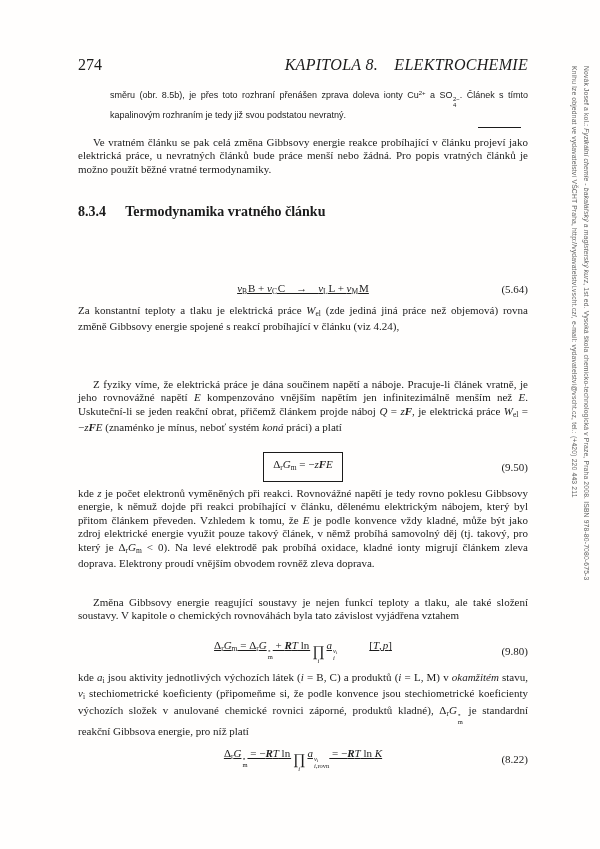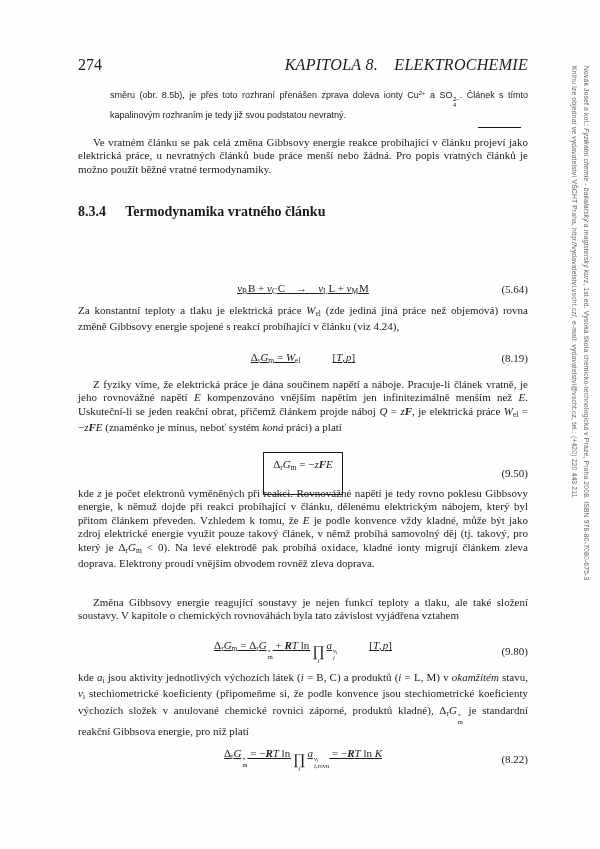--- a/index.html
+++ b/index.html
@@ -22,21 +22,21 @@
   .para.indent{text-indent:15px;}
   .para sub{font-size:7.5px;vertical-align:-2px;}
 
   .heading{position:absolute;top:204px;left:78px;margin:0;font-size:14px;font-weight:bold;}
   .heading .sec-num{margin-right:16px;}
 
   .eq{position:absolute;left:78px;width:450px;text-align:center;font-size:11px;line-height:1.3;text-decoration:underline;}
   .eq sub{font-size:7.5px;vertical-align:-2px;}
   .eq-num{position:absolute;right:0;top:50%;transform:translateY(-50%);}
   .eq-cond{margin-left:32px;}
-  .boxed{display:inline-block;border:1px solid #1b1b1b;padding:4px 9px 21px;}
+  .boxed{display:inline-block;border:1px solid #1b1b1b;padding:4px 9px 8px;}
 
   .bv{font-weight:bold;font-style:italic;}
 
   .ss{display:inline-flex;flex-direction:column;align-items:flex-start;
       font-size:6.5px;line-height:1.0;vertical-align:-3.5px;margin-left:1px;}
   .ss sub{font-size:5px;vertical-align:-1px;}
   .ss2{display:inline-flex;flex-direction:column;align-items:flex-start;
        font-size:6px;line-height:1.05;vertical-align:-3px;margin-left:0.5px;}
 
   .prod{display:inline-flex;flex-direction:column;align-items:center;
@@ -75,24 +75,20 @@
   </h2>
 
 
   <div class="eq" style="top:281px">
     <span class="eq-body"><i>ν</i><sub>B</sub> B + <i>ν</i><sub>C</sub> C → <i>ν</i><sub>L</sub> L + <i>ν</i><sub>M</sub> M</span>
     <span class="eq-num">(5.64)</span>
   </div>
 
   <p class="para" style="top:304px">Za konstantní teploty a tlaku je elektrická práce <i>W</i><sub>el</sub> (zde jediná jiná práce než objemová) rovna změně Gibbsovy energie spojené s reakcí probíhající v článku (viz 4.24),</p>
 
-  <div class="eq" style="top:350px">
-    <span class="eq-body">Δ<sub>r</sub><i>G</i><sub>m</sub> = <i>W</i><sub>el</sub></span><span class="eq-cond">[<i>T</i>, <i>p</i>]</span>
-    <span class="eq-num">(8.19)</span>
-  </div>
 
   <p class="para indent" style="top:378px">Z fyziky víme, že elektrická práce je dána součinem napětí a náboje. Pracuje-li článek vratně, je jeho rovnovážné napětí <i>E</i> kompenzováno vnějším napětím jen infinitezimálně menším než <i>E</i>. Uskuteční-li se jeden reakční obrat, přičemž článkem projde náboj <i>Q</i> = <i>z</i><span class="bv">F</span>, je elektrická práce <i>W</i><sub>el</sub> = −<i>z</i><span class="bv">F</span><i>E</i> (znaménko je mínus, neboť systém <i>koná</i> práci) a platí</p>
 
   <div class="eq" style="top:452px">
     <span class="eq-body boxed">Δ<sub>r</sub><i>G</i><sub>m</sub> = −<i>z</i><span class="bv">F</span><i>E</i></span>
     <span class="eq-num">(9.50)</span>
   </div>
 
   <p class="para" style="top:487px">kde <i>z</i> je počet elektronů vyměněných při reakci. Rovnovážné napětí je tedy rovno poklesu Gibbsovy energie, k němuž dojde při reakci probíhající v článku, dělenému elektrickým nábojem, který byl přitom článkem převeden. Vzhledem k tomu, že <i>E</i> je podle konvence vždy kladné, může být jako zdroj elektrické energie využit pouze takový článek, v němž probíhá samovolný děj (tj. takový, pro který je Δ<sub>r</sub><i>G</i><sub>m</sub> &lt; 0). Na levé elektrodě pak probíhá oxidace, kladné ionty migrují článkem zleva doprava. Elektrony proudí vnějším obvodem rovněž zleva doprava.</p>
 

